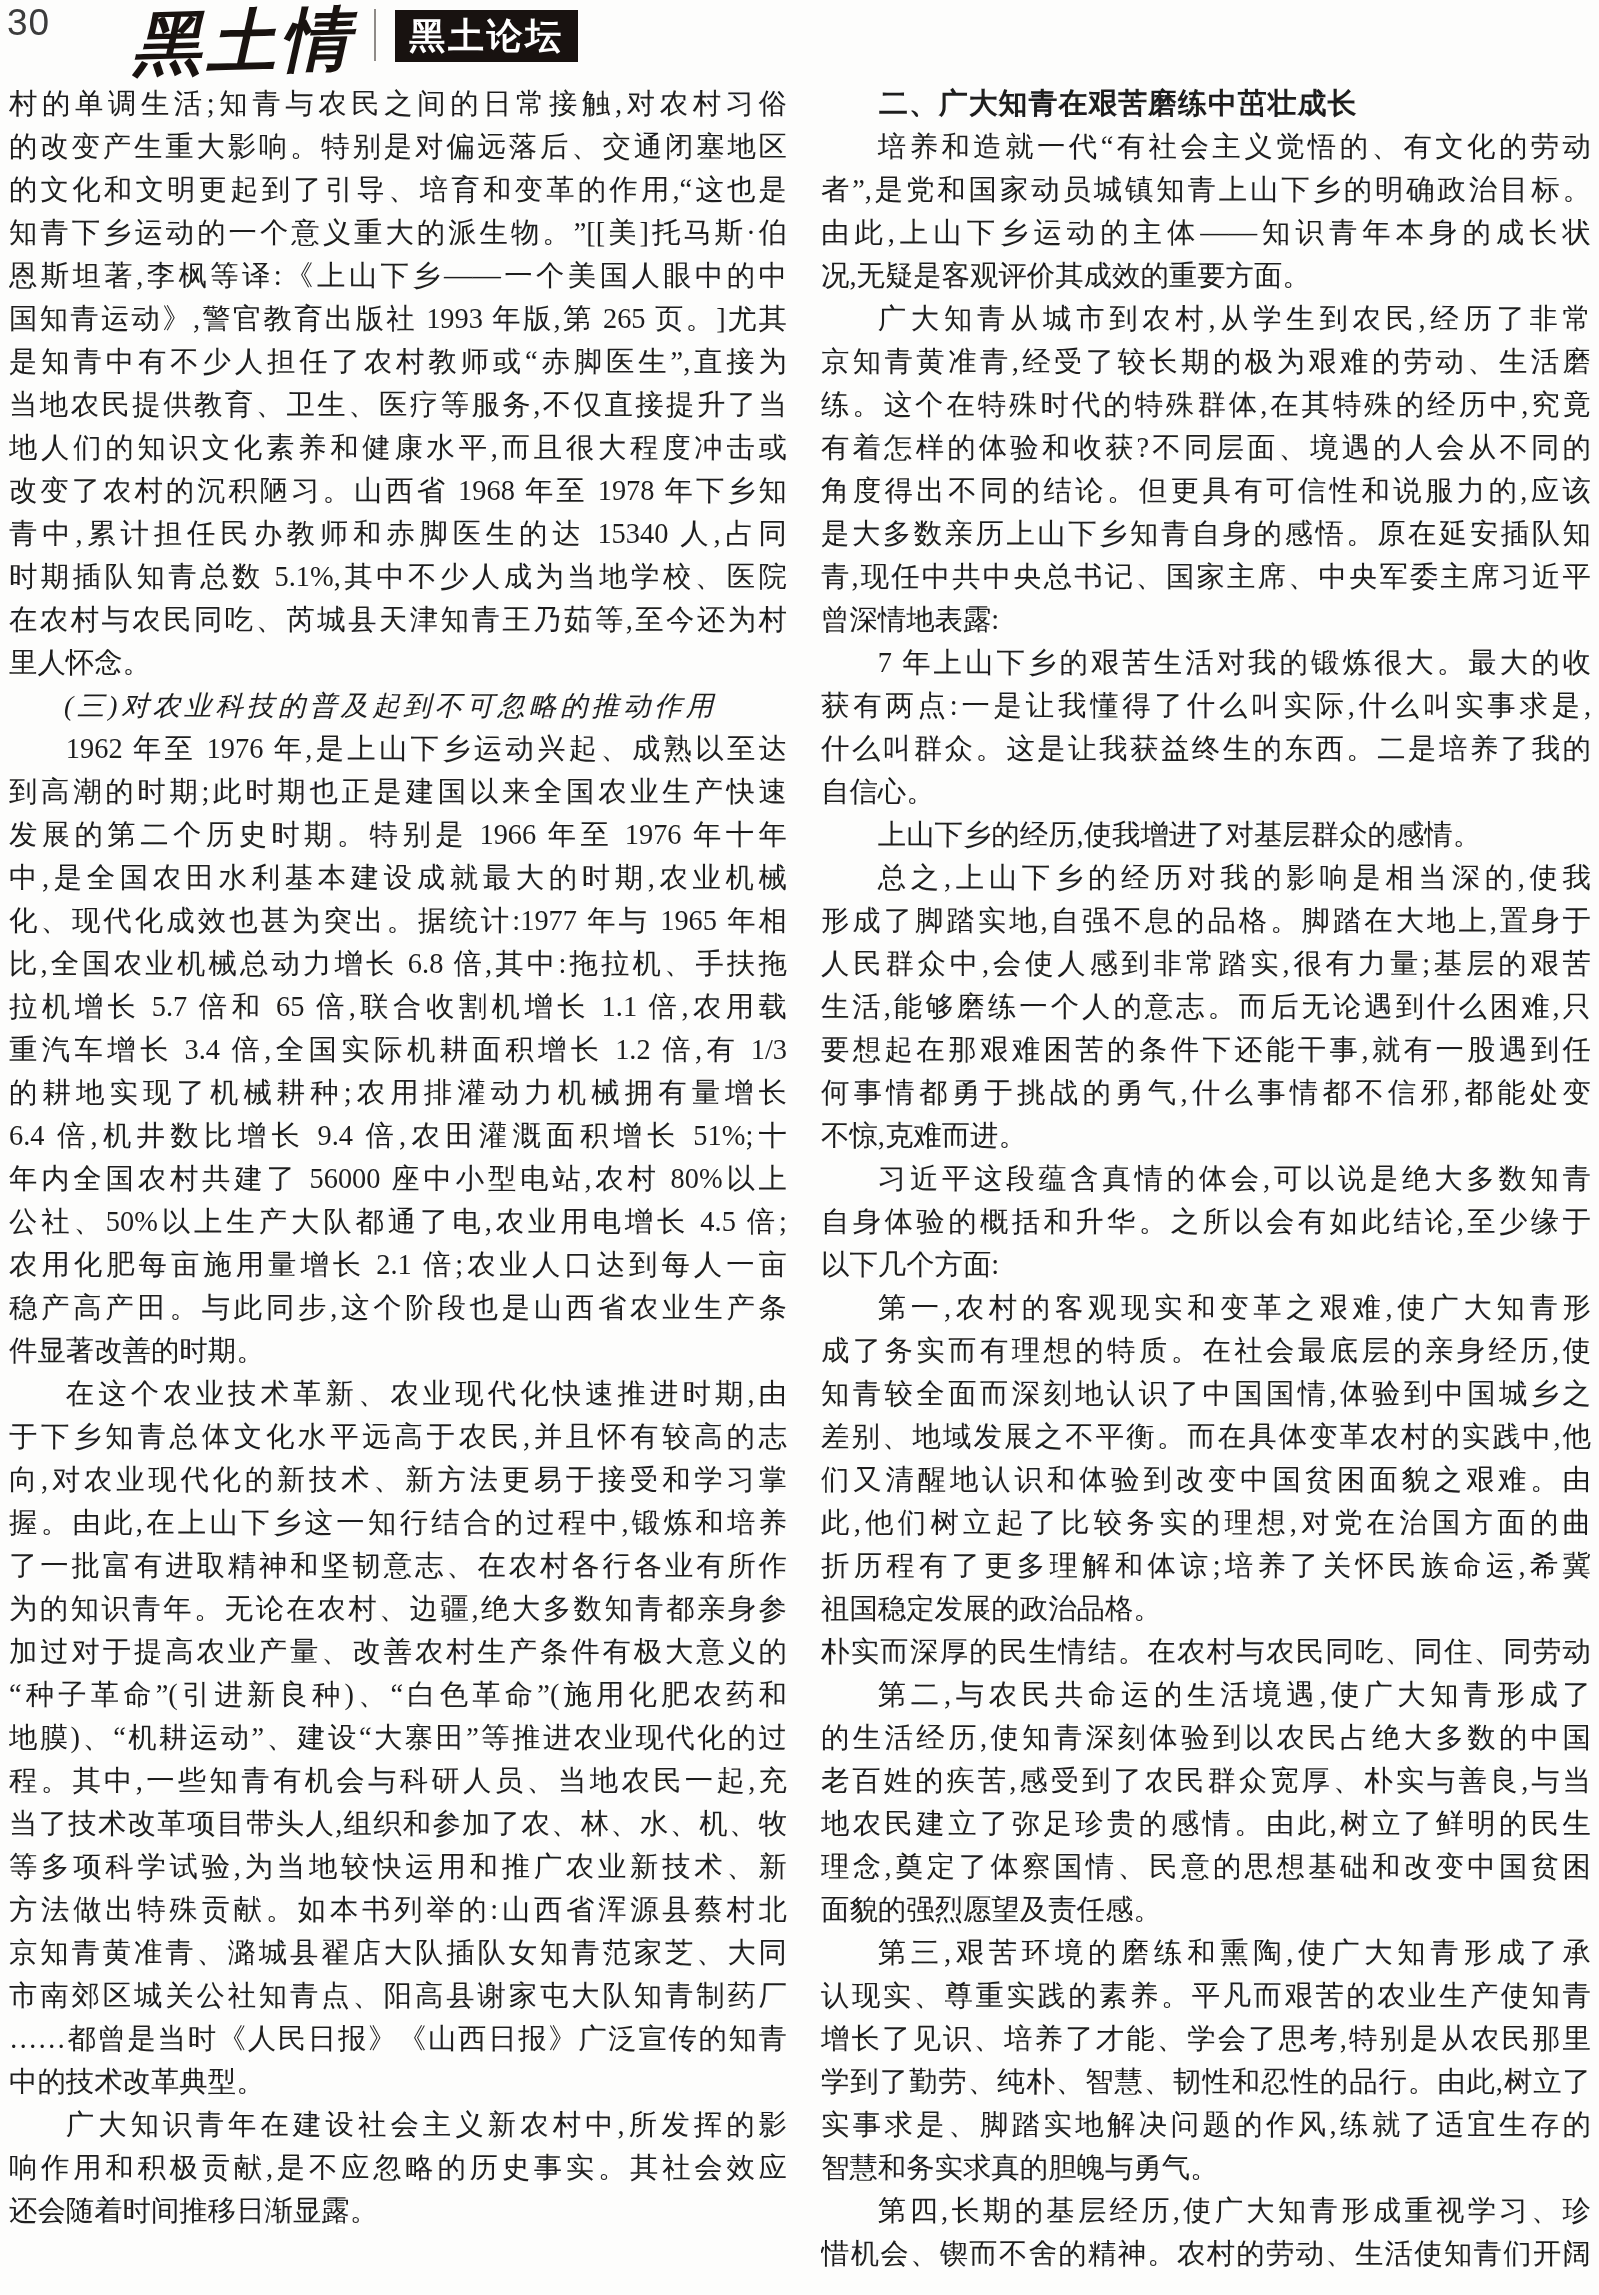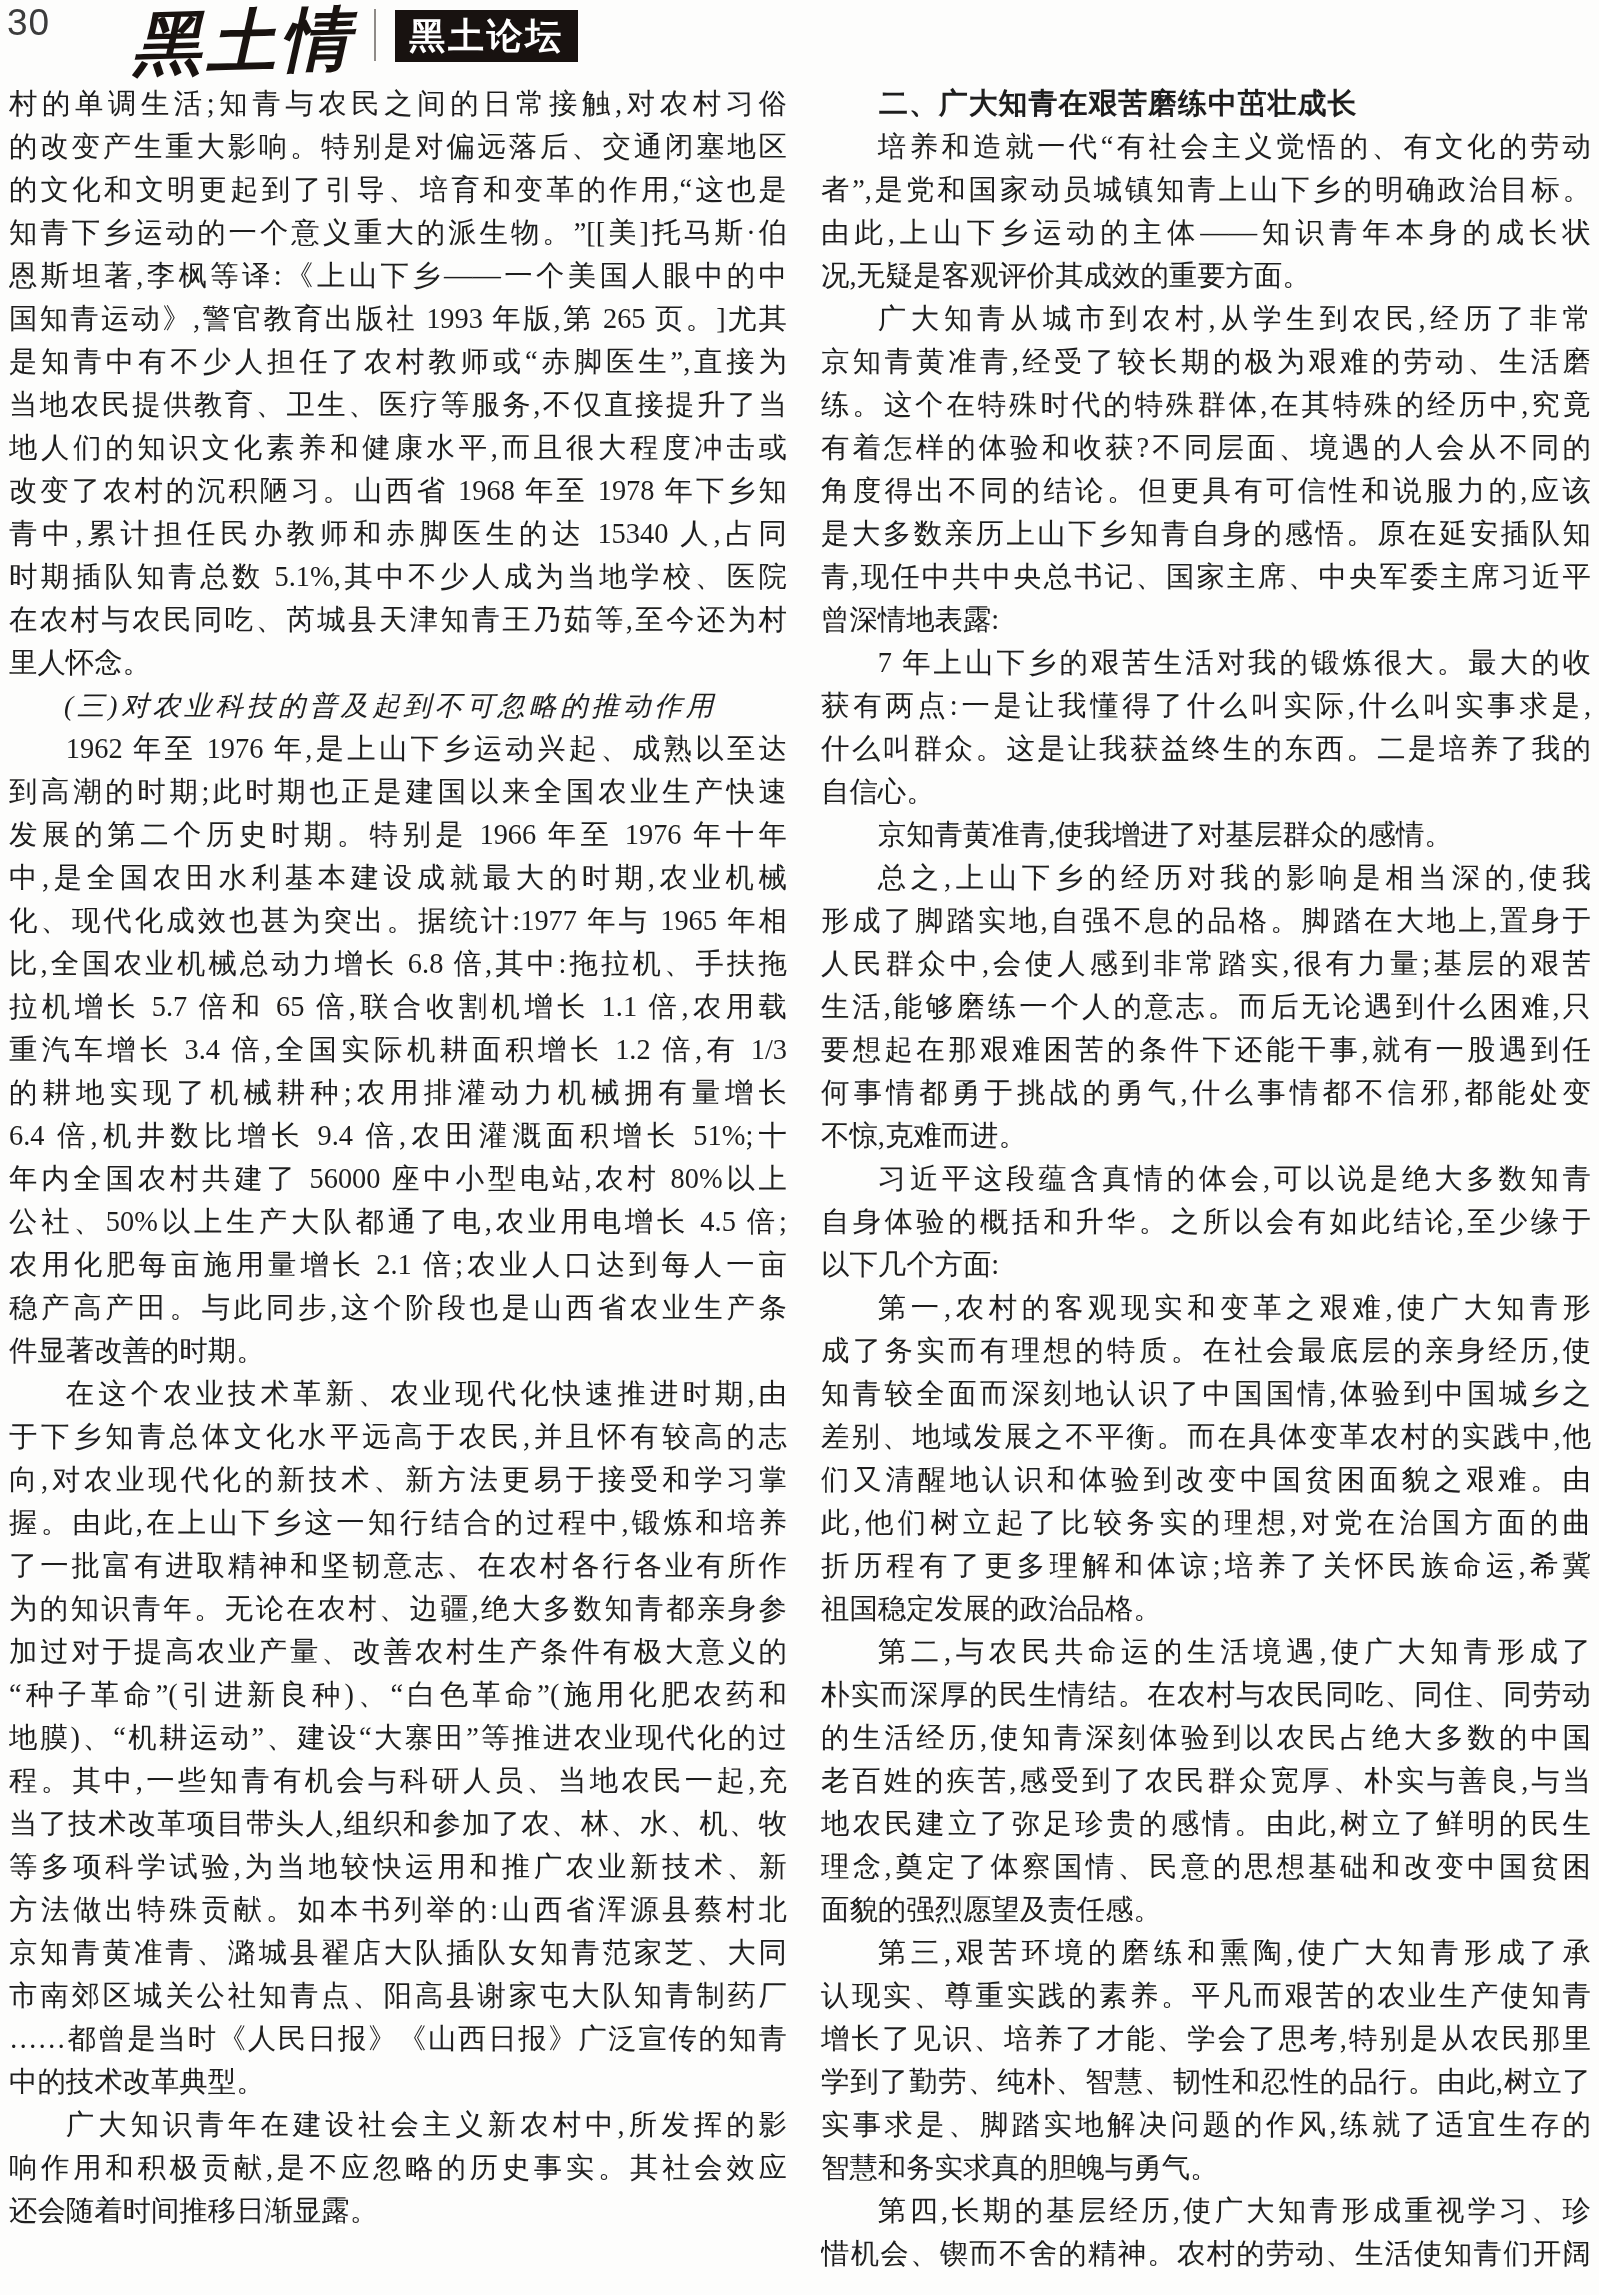--- a/index.html
+++ b/index.html
@@ -126,41 +126,41 @@
     <div class="line">练。这个在特殊时代的特殊群体,在其特殊的经历中,究竟</div>
     <div class="line">有着怎样的体验和收获?不同层面、境遇的人会从不同的</div>
     <div class="line">角度得出不同的结论。但更具有可信性和说服力的,应该</div>
     <div class="line">是大多数亲历上山下乡知青自身的感悟。原在延安插队知</div>
     <div class="line">青,现任中共中央总书记、国家主席、中央军委主席习近平</div>
     <div class="line end">曾深情地表露:</div>
     <div class="line ind">7 年上山下乡的艰苦生活对我的锻炼很大。最大的收</div>
     <div class="line">获有两点:一是让我懂得了什么叫实际,什么叫实事求是,</div>
     <div class="line">什么叫群众。这是让我获益终生的东西。二是培养了我的</div>
     <div class="line end">自信心。</div>
-    <div class="line ind end">京知青黄准青,使我增进了对基层群众的感情。</div>
+    <div class="line ind end">上山下乡的经历,使我增进了对基层群众的感情。</div>
     <div class="line ind">总之,上山下乡的经历对我的影响是相当深的,使我</div>
     <div class="line">形成了脚踏实地,自强不息的品格。脚踏在大地上,置身于</div>
     <div class="line">人民群众中,会使人感到非常踏实,很有力量;基层的艰苦</div>
     <div class="line">生活,能够磨练一个人的意志。而后无论遇到什么困难,只</div>
     <div class="line">要想起在那艰难困苦的条件下还能干事,就有一股遇到任</div>
     <div class="line">何事情都勇于挑战的勇气,什么事情都不信邪,都能处变</div>
     <div class="line end">不惊,克难而进。</div>
     <div class="line ind">习近平这段蕴含真情的体会,可以说是绝大多数知青</div>
     <div class="line">自身体验的概括和升华。之所以会有如此结论,至少缘于</div>
     <div class="line end">以下几个方面:</div>
     <div class="line ind">第一,农村的客观现实和变革之艰难,使广大知青形</div>
     <div class="line">成了务实而有理想的特质。在社会最底层的亲身经历,使</div>
     <div class="line">知青较全面而深刻地认识了中国国情,体验到中国城乡之</div>
     <div class="line">差别、地域发展之不平衡。而在具体变革农村的实践中,他</div>
     <div class="line">们又清醒地认识和体验到改变中国贫困面貌之艰难。由</div>
     <div class="line">此,他们树立起了比较务实的理想,对党在治国方面的曲</div>
     <div class="line">折历程有了更多理解和体谅;培养了关怀民族命运,希冀</div>
     <div class="line end">祖国稳定发展的政治品格。</div>
+    <div class="line">朴实而深厚的民生情结。在农村与农民同吃、同住、同劳动</div>
     <div class="line ind">第二,与农民共命运的生活境遇,使广大知青形成了</div>
-    <div class="line">朴实而深厚的民生情结。在农村与农民同吃、同住、同劳动</div>
     <div class="line">的生活经历,使知青深刻体验到以农民占绝大多数的中国</div>
     <div class="line">老百姓的疾苦,感受到了农民群众宽厚、朴实与善良,与当</div>
     <div class="line">地农民建立了弥足珍贵的感情。由此,树立了鲜明的民生</div>
     <div class="line">理念,奠定了体察国情、民意的思想基础和改变中国贫困</div>
     <div class="line end">面貌的强烈愿望及责任感。</div>
     <div class="line ind">第三,艰苦环境的磨练和熏陶,使广大知青形成了承</div>
     <div class="line">认现实、尊重实践的素养。平凡而艰苦的农业生产使知青</div>
     <div class="line">增长了见识、培养了才能、学会了思考,特别是从农民那里</div>
     <div class="line">学到了勤劳、纯朴、智慧、韧性和忍性的品行。由此,树立了</div>
     <div class="line">实事求是、脚踏实地解决问题的作风,练就了适宜生存的</div>

